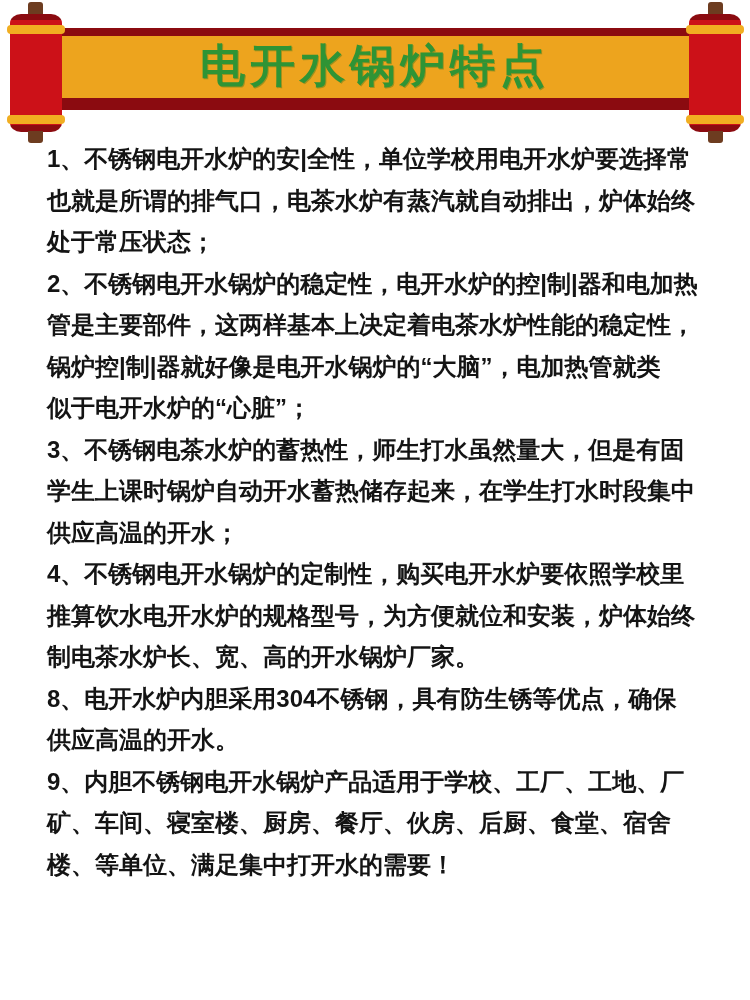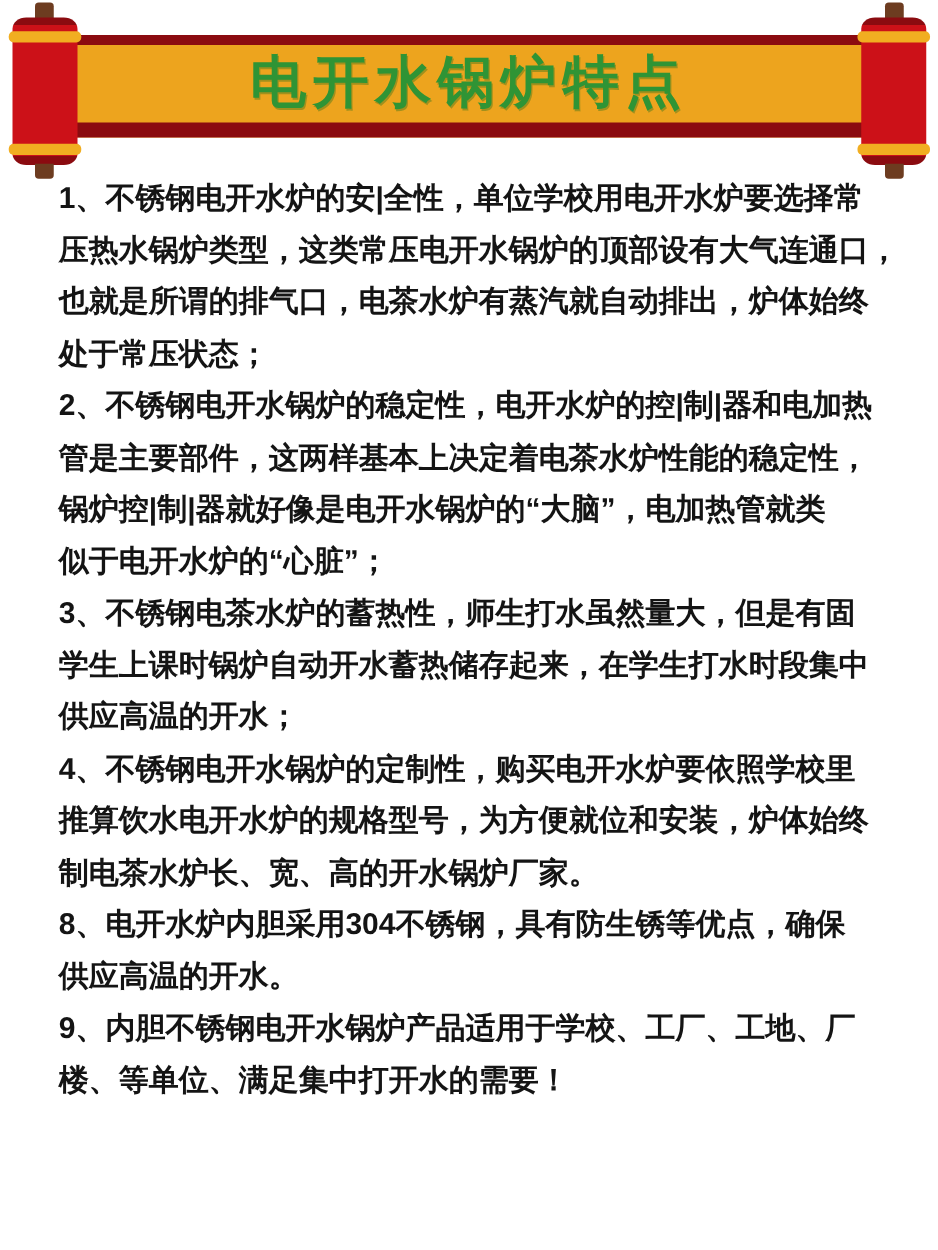--- a/index.html
+++ b/index.html
@@ -119,32 +119,32 @@
         <div class="ring top"></div>
         <div class="ring bottom"></div>
       </div>
       <div class="handle bottom"></div>
     </div>
 
   </div>
 
   <div class="article">
     <div class="line">1、不锈钢电开水炉的安|全性，单位学校用电开水炉要选择常</div>
-    <div class="line">压热水锅炉类型，这类常压电开水锅炉的顶部设有大气连通口，</div>
     <div class="line">也就是所谓的排气口，电茶水炉有蒸汽就自动排出，炉体始终</div>
     <div class="line">处于常压状态；</div>
     <div class="line">2、不锈钢电开水锅炉的稳定性，电开水炉的控|制|器和电加热</div>
     <div class="line">管是主要部件，这两样基本上决定着电茶水炉性能的稳定性，</div>
     <div class="line">锅炉控|制|器就好像是电开水锅炉的“大脑”，电加热管就类</div>
     <div class="line">似于电开水炉的“心脏”；</div>
     <div class="line">3、不锈钢电茶水炉的蓄热性，师生打水虽然量大，但是有固</div>
     <div class="line">学生上课时锅炉自动开水蓄热储存起来，在学生打水时段集中</div>
     <div class="line">供应高温的开水；</div>
     <div class="line">4、不锈钢电开水锅炉的定制性，购买电开水炉要依照学校里</div>
     <div class="line">推算饮水电开水炉的规格型号，为方便就位和安装，炉体始终</div>
     <div class="line">制电茶水炉长、宽、高的开水锅炉厂家。</div>
     <div class="line">8、电开水炉内胆采用304不锈钢，具有防生锈等优点，确保</div>
     <div class="line">供应高温的开水。</div>
     <div class="line">9、内胆不锈钢电开水锅炉产品适用于学校、工厂、工地、厂</div>
+    <div class="line">矿、车间、寝室楼、厨房、餐厅、伙房、后厨、食堂、宿舍</div>
     <div class="line">楼、等单位、满足集中打开水的需要！</div>
   </div>
 
 </div>
 
 </body></html>

